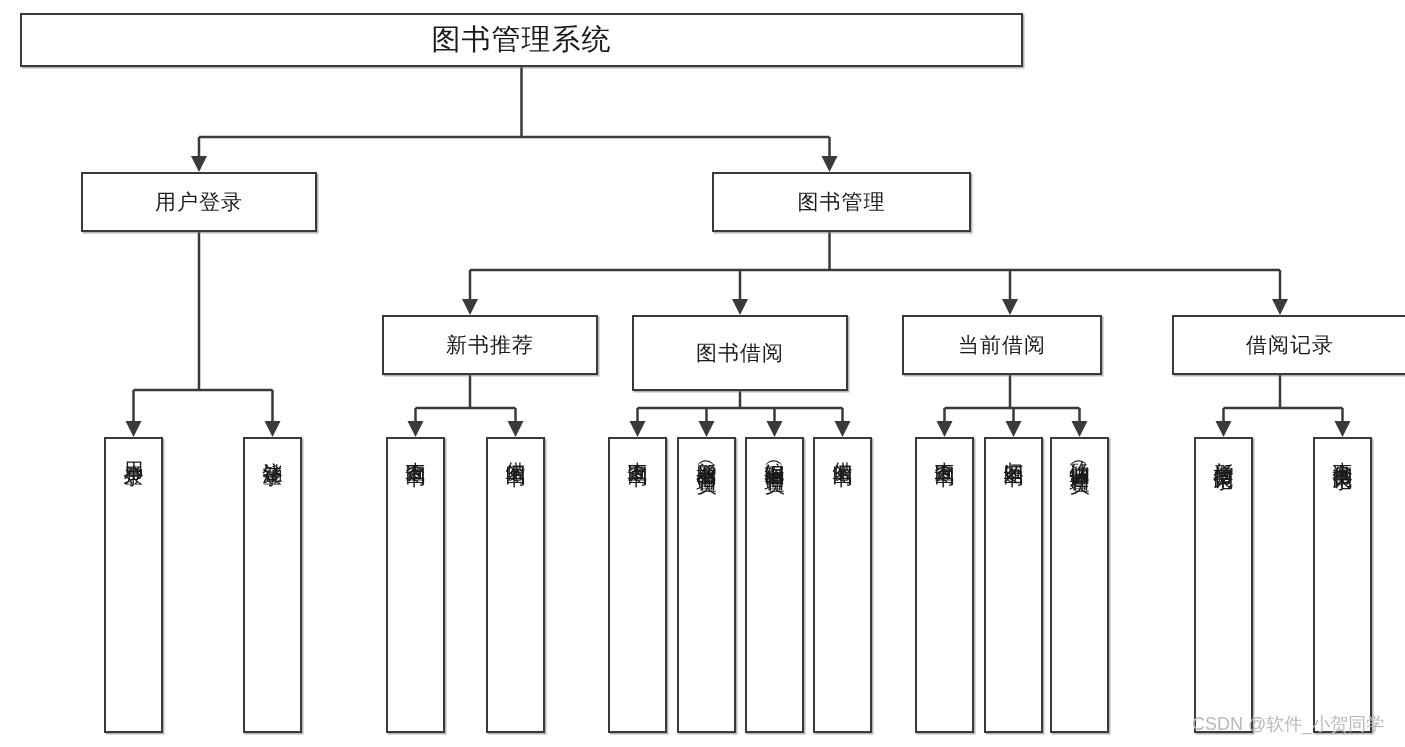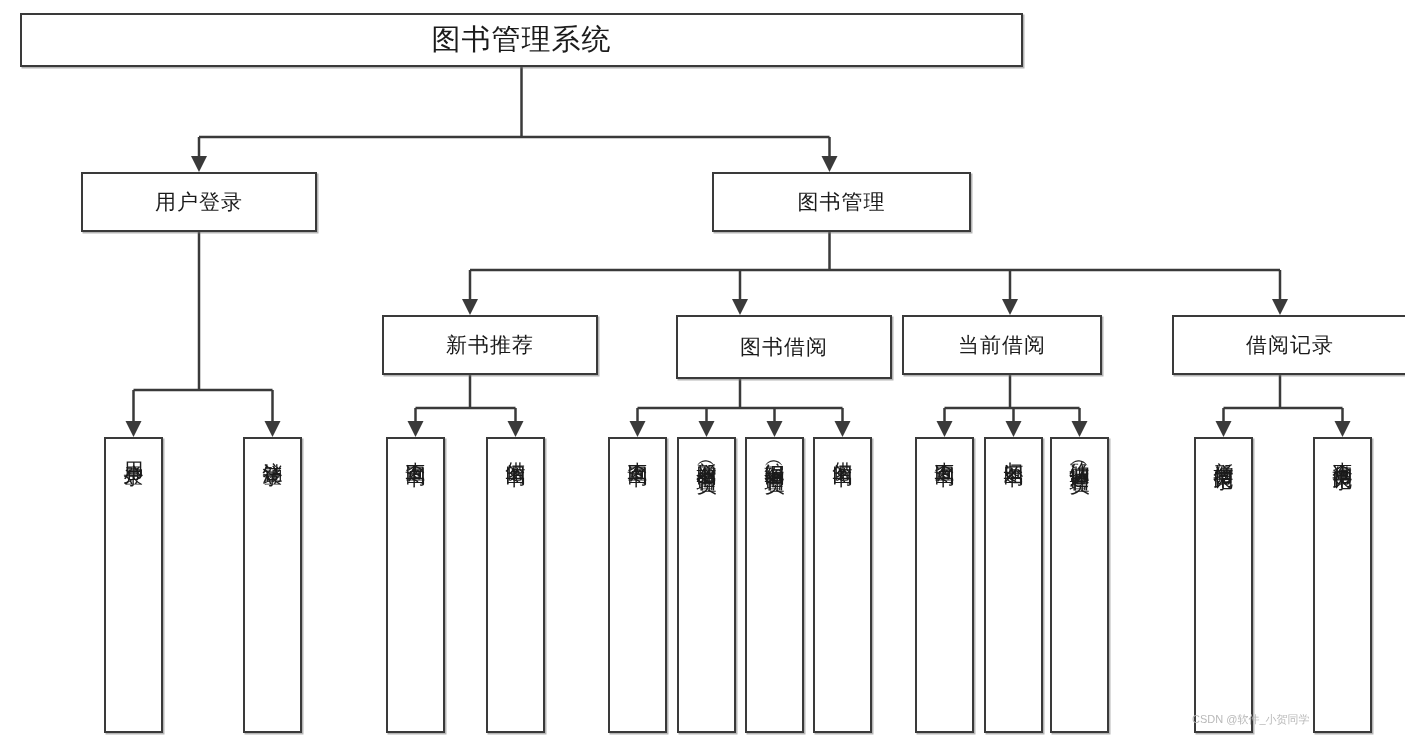--- a/index.html
+++ b/index.html
@@ -46,21 +46,21 @@
     font-size:20px;
     line-height:1.06;
     letter-spacing:2px;
     white-space:nowrap;
   }
 
   .watermark{
     position:absolute;
     left:1192px;
     top:712px;
-    font-size:11px;
+    font-size:18px;
     color:#b9b9b9;
     white-space:nowrap;
     z-index:5;
     font-family:"Liberation Sans","DejaVu Sans",sans-serif;
   }
 </style>
 </head>
 <body>
 
 <svg id="diagram" xmlns="http://www.w3.org/2000/svg">
@@ -128,21 +128,21 @@
     </div>
     <div class="node horiz" style="left: 81px; top: 172px; width: 236px; height: 60px;">
       <span class="label">用户登录</span>
     </div>
     <div class="node horiz" style="left: 712px; top: 172px; width: 259px; height: 60px;">
       <span class="label">图书管理</span>
     </div>
     <div class="node horiz" style="left: 362px; top: 315px; width: 216px; height: 60px; margin-left: 20px;">
       <span class="label">新书推荐</span>
     </div>
-    <div class="node horiz" style="left: 632px; top: 315px; width: 216px; height: 64px; margin-left: 44px;">
+    <div class="node horiz" style="left: 632px; top: 315px; width: 216px; height: 76px;">
       <span class="label">图书借阅</span>
     </div>
     <div class="node horiz" style="left: 902px; top: 315px; width: 200px; height: 60px;">
       <span class="label">当前借阅</span>
     </div>
     <div class="node horiz" style="left: 1172px; top: 315px; width: 236px; height: 60px;">
       <span class="label">借阅记录</span>
     </div>
     <div class="node vert" style="left: 104px; top: 437px; width: 59px; height: 296px;">
       <span class="label">用户登录</span>

